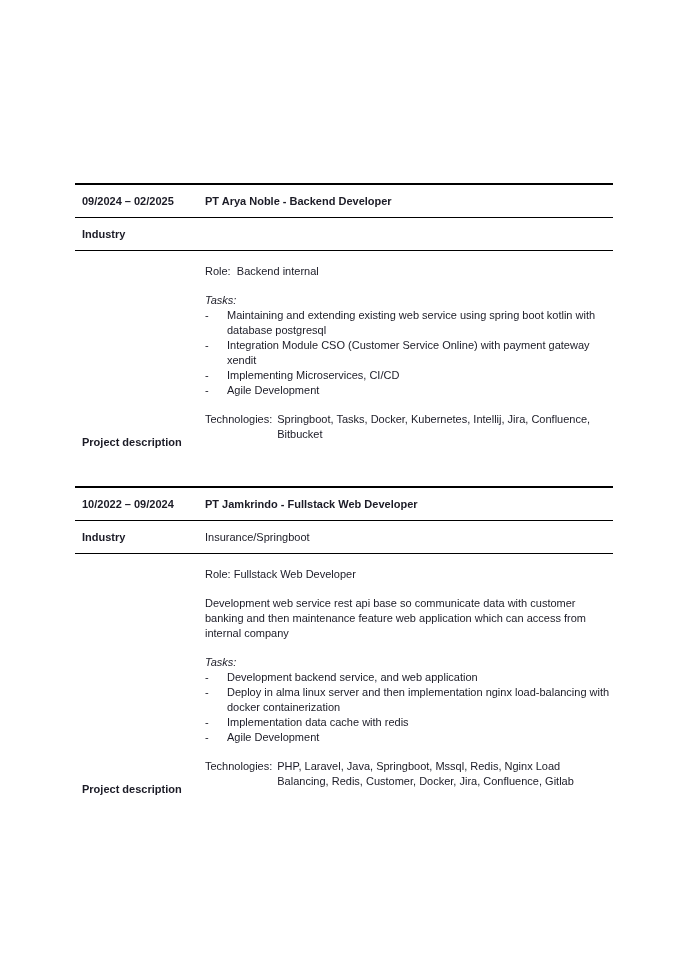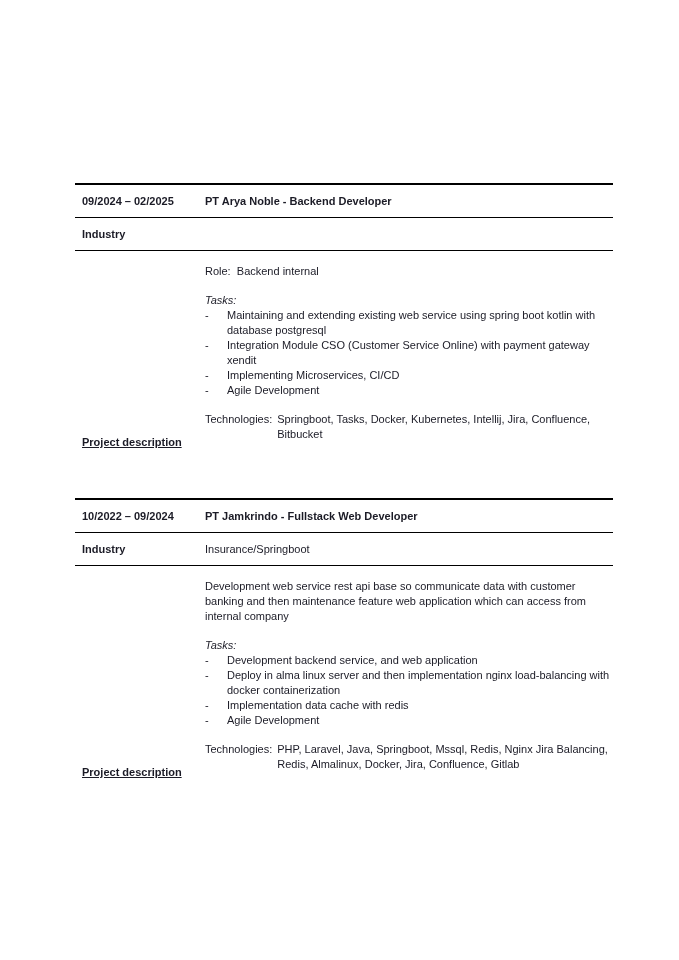--- a/index.html
+++ b/index.html
@@ -30,21 +30,21 @@
     width: 538px;
     font-size: 11px;
     line-height: 15px;
   }
 
   .entry {
     border-top: 2.5px solid #000000;
   }
 
   .entry + .entry {
-    margin-top: 40px;
+    margin-top: 28px;
   }
 
   .row {
     display: flex;
     border-bottom: 1px solid #000000;
     align-items: flex-end;
   }
 
   .row.no-border {
     border-bottom: none;
@@ -60,21 +60,20 @@
     flex: 1;
     padding: 9px 0 8px 0;
   }
 
   .header-row .value-col {
     font-weight: 700;
   }
 
   .project-row .label-col {
     padding-top: 7px;
-    text-decoration: underline;
   }
 
   .project-row .value-col {
     padding-top: 13px;
     padding-bottom: 16px;
   }
 
   .project-body p {
     margin: 0;
   }
@@ -175,20 +174,21 @@
       </div>
 
       <div class="row">
         <div class="label-col">Industry</div>
         <div class="value-col">Insurance/Springboot</div>
       </div>
 
       <div class="row no-border project-row">
         <div class="label-col">Project description</div>
         <div class="value-col project-body">
+          <p class="role">Role: Fullstack Web Developer</p>
 
           <p class="desc">Development web service rest api base so communicate data with customer banking and then maintenance feature web application which can access from internal company</p>
 
           <p class="tasks-label">Tasks:</p>
           <div class="tasks">
             <div class="task">
               <span class="dash">-</span>
               <span class="task-text">Development backend service, and web application</span>
             </div>
             <div class="task">
@@ -200,20 +200,20 @@
               <span class="task-text">Implementation data cache with redis</span>
             </div>
             <div class="task">
               <span class="dash">-</span>
               <span class="task-text">Agile Development</span>
             </div>
           </div>
 
           <p class="tech">
             <span class="tech-label">Technologies:</span>
-            <span class="tech-value">PHP, Laravel, Java, Springboot, Mssql, Redis, Nginx Jira Balancing, Redis, Almalinux, Docker, Jira, Confluence, Gitlab</span>
+            <span class="tech-value">PHP, Laravel, Java, Springboot, Mssql, Redis, Nginx Load Balancing, Redis, Customer, Docker, Jira, Confluence, Gitlab</span>
           </p>
         </div>
       </div>
     </section>
 
   </div>
 </div>
 
 </body></html>

